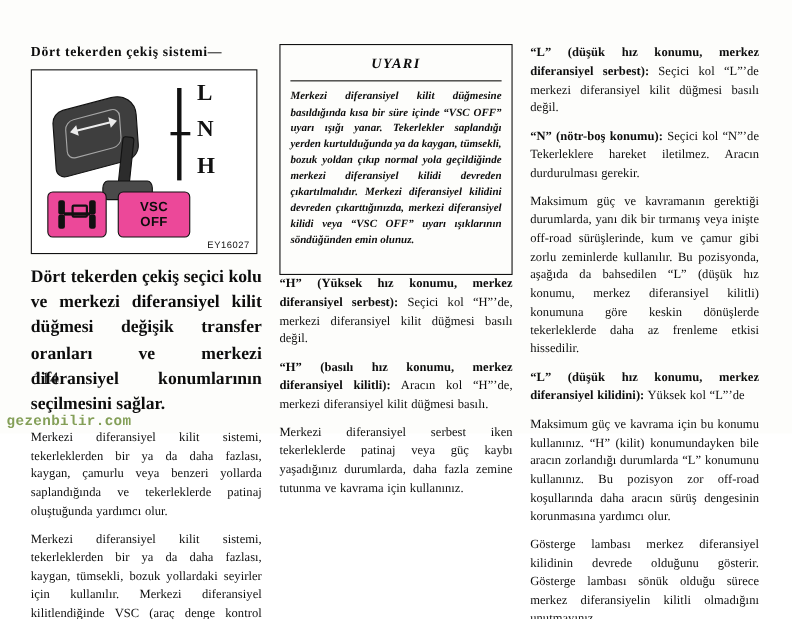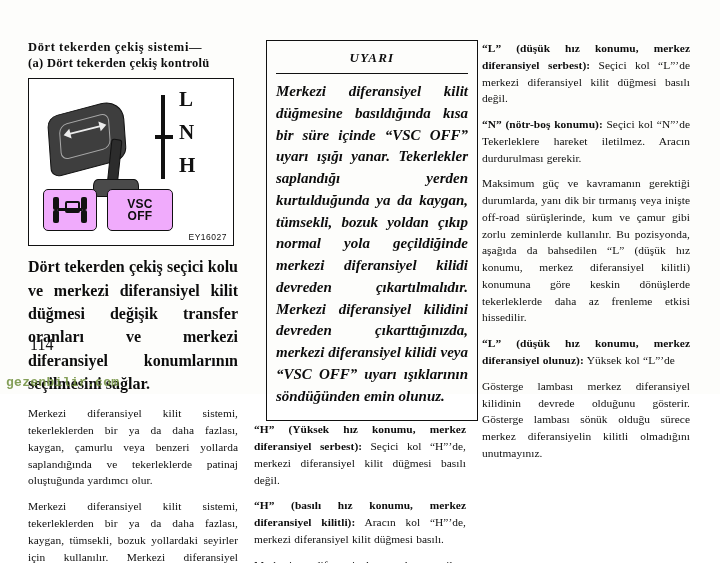--- a/index.html
+++ b/index.html
@@ -210,21 +210,21 @@
     left: 14px;
     bottom: 14px;
     display: flex;
     gap: 10px;
   }
   .sw-btn {
     width: 54px;
     height: 42px;
     border: 1.6px solid #111;
     border-radius: 5px;
-    background: #f0abfc;
+    background: #ec4899;
     position: relative;
     box-sizing: border-box;
     text-align: center;
   }
   .sw-btn.vsc {
     width: 66px;
     display: flex;
     flex-direction: column;
     align-items: center;
     justify-content: center;
@@ -286,42 +286,41 @@
     line-height: 1.46;
     text-align: justify;
     margin: 9px 0 10px 0;
   }
   .lead {
     font-weight: bold;
   }
 
   .warn-box {
     border: 1.6px solid #111;
-    padding: 7px 9px 13px 9px;
+    padding: 7px 9px 23px 9px;
     box-sizing: border-box;
     width: 212px;
-    margin-left: 12px;
   }
   .warn-title {
     text-align: center;
     font-weight: bold;
     font-style: italic;
     font-size: 13px;
     letter-spacing: 1.2px;
     margin: 2px 0 7px 0;
   }
   .warn-rule {
     border: 0;
     border-top: 1.4px solid #111;
     margin: 0 0 7px 0;
   }
   .warn-text {
     font-style: italic;
     font-weight: bold;
-    font-size: 15px;
+    font-size: 10px;
     line-height: 1.45;
     text-align: justify;
     margin: 0;
   }
 
   .page-num {
     position: absolute;
     left: 30px;
     bottom: 40px;
     font-family: "Liberation Serif", serif;
@@ -343,21 +342,20 @@
 </head>
 <body>
 
 <div class="page">
   <div class="page-inner">
     <div class="cols">
 
       <div class="col col-left">
         <h1 class="sec-title">
           <span>Dört tekerden çekiş sistemi—</span>
-          <span class="sub">(a) Dört tekerden çekiş kontrolü</span>
         </h1>
 
         <div class="fig-box">
           <div class="lever-wrap">
             <div class="lever-body"></div>
             <div class="lever-arrow">
               <div class="lever-arrow-tip"></div>
             </div>
             <div class="stick"></div>
             <div class="stick-base"></div>
@@ -412,21 +410,22 @@
         <p class="body"><span class="lead">“H” (basılı hız konumu, merkez diferansiyel kilitli):</span><span> Aracın kol “H”’de, merkezi diferansiyel kilit düğmesi basılı.</span></p>
         <p class="body">Merkezi diferansiyel serbest iken tekerleklerde patinaj veya güç kaybı yaşadığınız durumlarda, daha fazla zemine tutunma ve kavrama için kullanınız.</p>
       </div>
 
       <div class="col col-right">
         <p class="body"><span class="lead">“L” (düşük hız konumu, merkez diferansiyel serbest):</span><span> Seçici kol “L”’de merkezi diferansiyel kilit düğmesi basılı değil.</span></p>
 
         <p class="body"><span class="lead">“N” (nötr-boş konumu):</span><span> Seçici kol “N”’de Tekerleklere hareket iletilmez. Aracın durdurulması gerekir.</span></p>
         <p class="body">Maksimum güç ve kavramanın gerektiği durumlarda, yanı dik bir tırmanış veya inişte off-road sürüşlerinde, kum ve çamur gibi zorlu zeminlerde kullanılır. Bu pozisyonda, aşağıda da bahsedilen “L” (düşük hız konumu, merkez diferansiyel kilitli) konumuna göre keskin dönüşlerde tekerleklerde daha az frenleme etkisi hissedilir.</p>
 
-        <p class="body"><span class="lead">“L” (düşük hız konumu, merkez diferansiyel olunuz):</span><span> Yüksek kol “L”’de</span></p>
+        <p class="body"><span class="lead">“L” (düşük hız konumu, merkez diferansiyel kilidini):</span><span> Yüksek kol “L”’de</span></p>
+        <p class="body">Maksimum güç ve kavrama için bu konumu kullanınız. “H” (kilit) konumundayken bile aracın zorlandığı durumlarda “L” konumunu kullanınız. Bu pozisyon zor off-road koşullarında daha aracın sürüş dengesinin korunmasına yardımcı olur.</p>
 
         <p class="body">Gösterge lambası merkez diferansiyel kilidinin devrede olduğunu gösterir. Gösterge lambası sönük olduğu sürece merkez diferansiyelin kilitli olmadığını unutmayınız.</p>
       </div>
 
     </div>
   </div>
 
   <div class="page-num">114</div>
   <div class="watermark">gezenbilir.com</div>
 </div>

